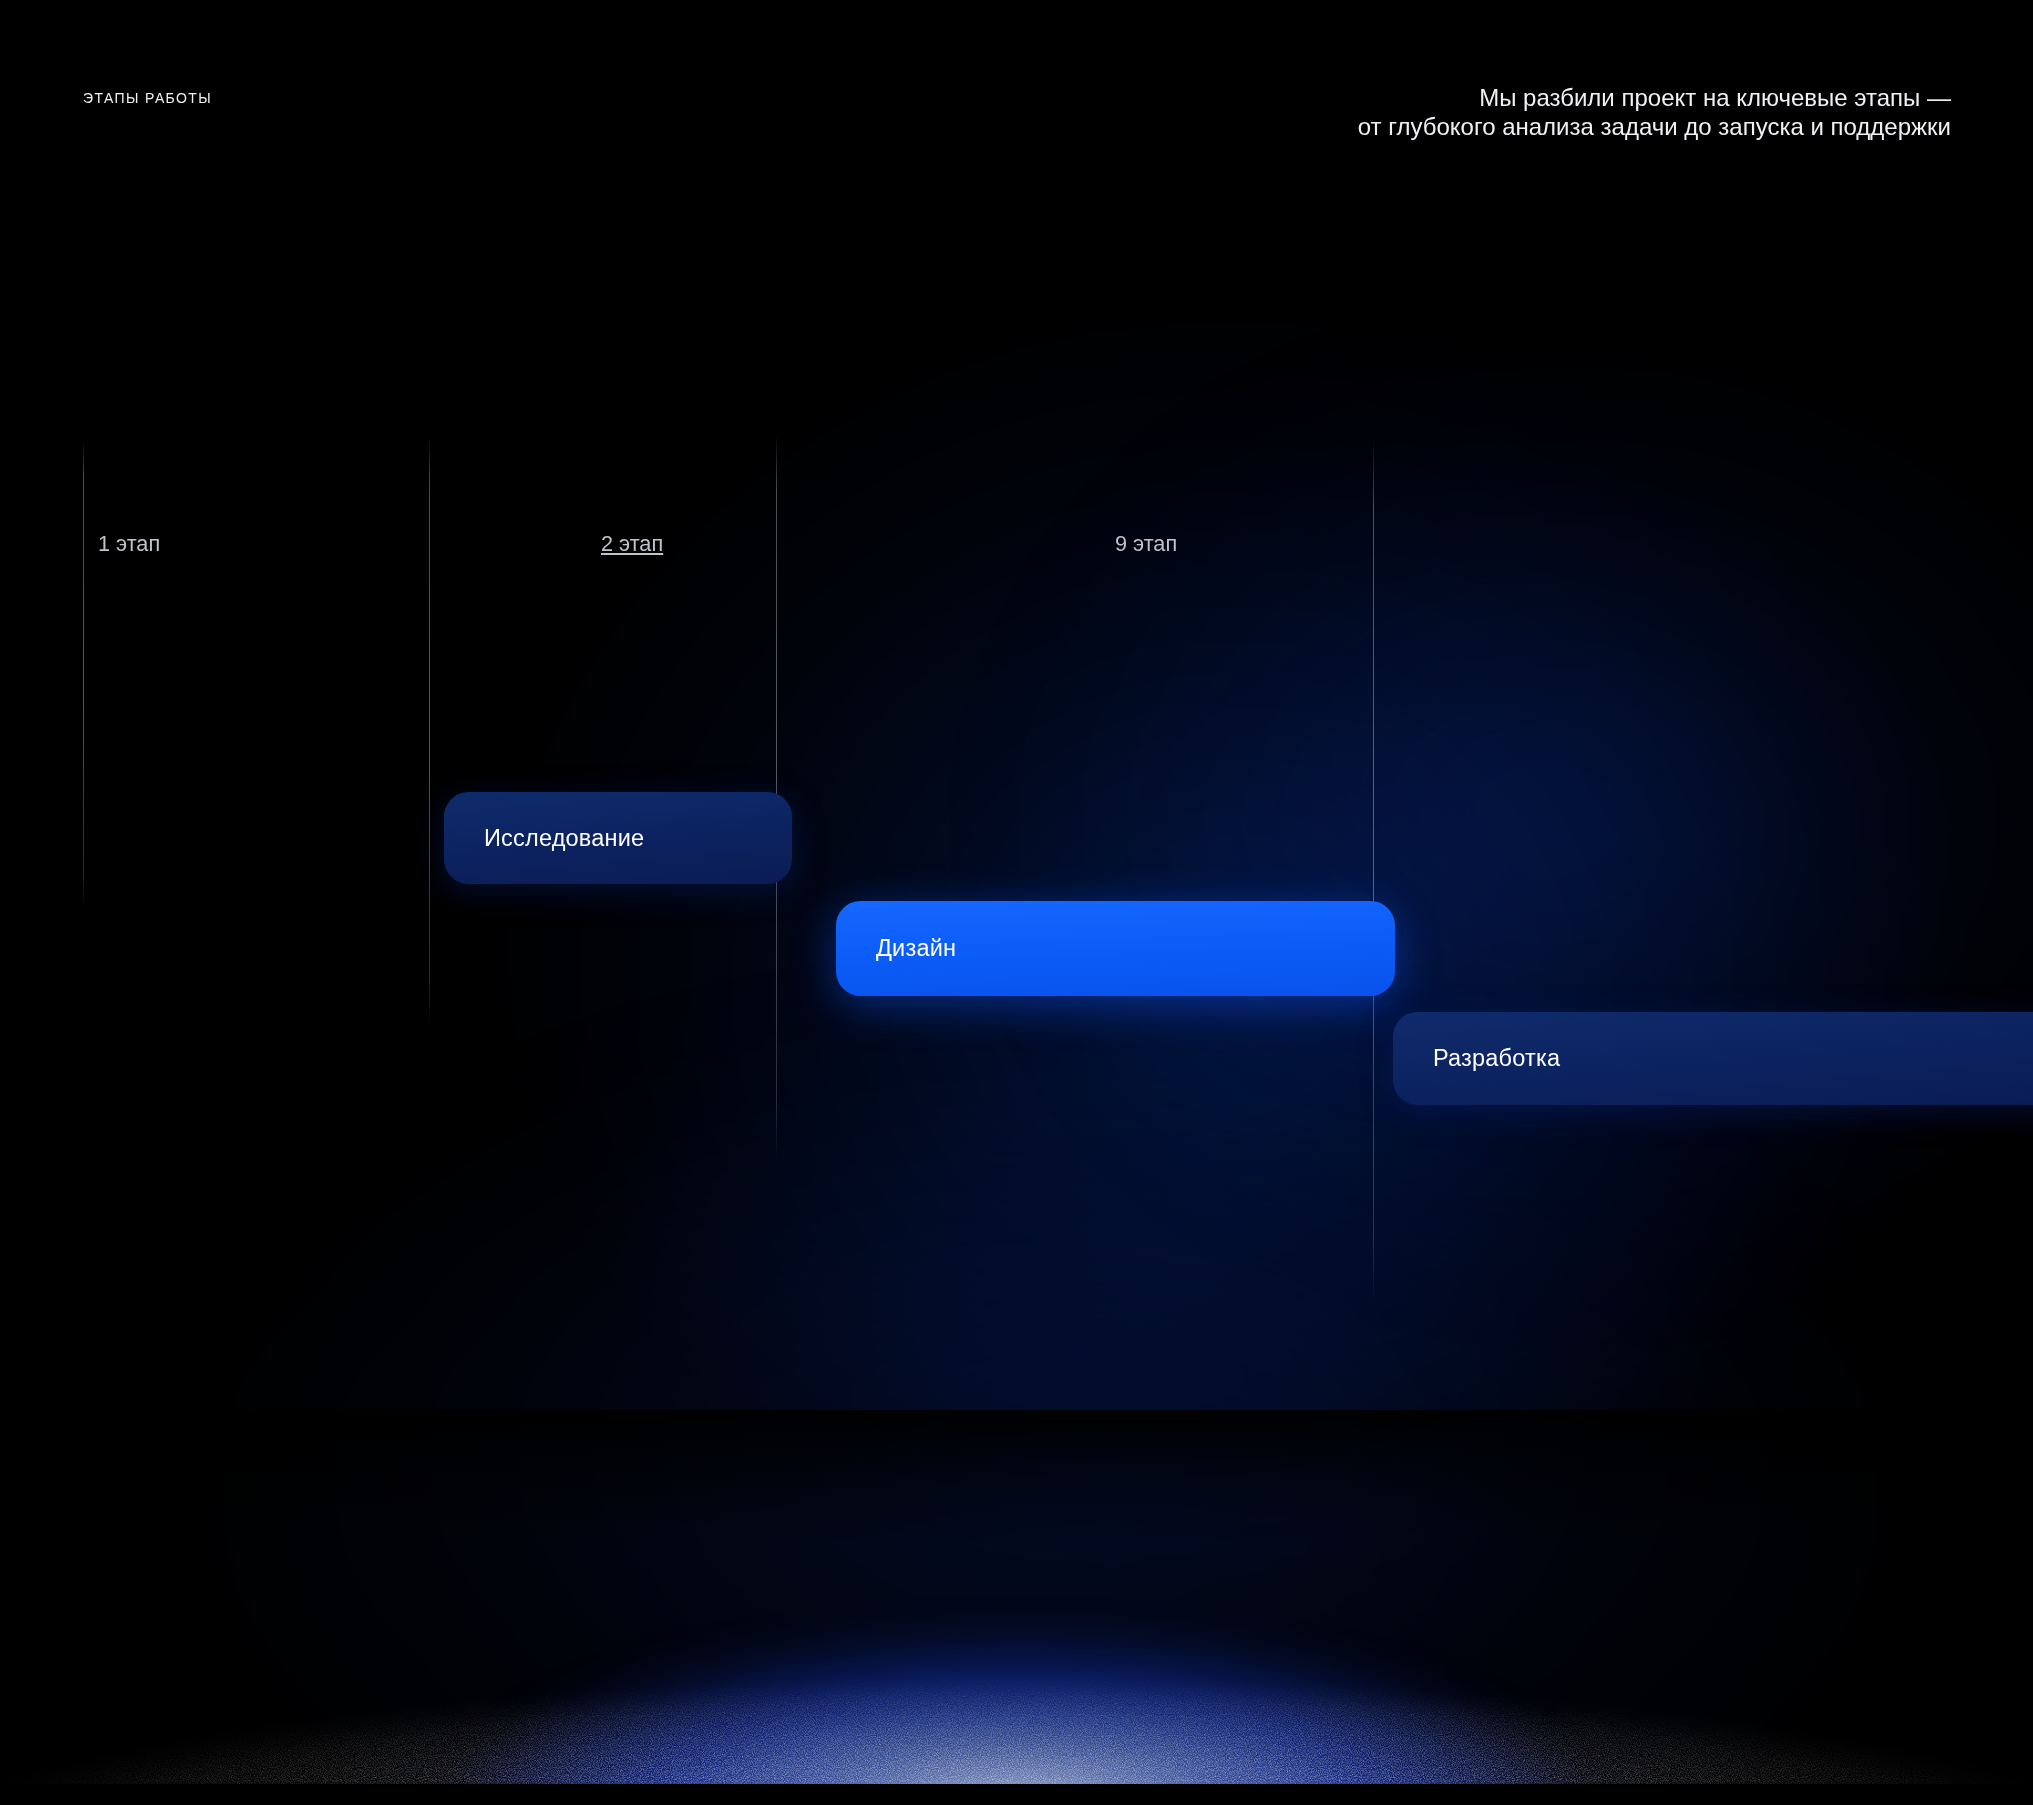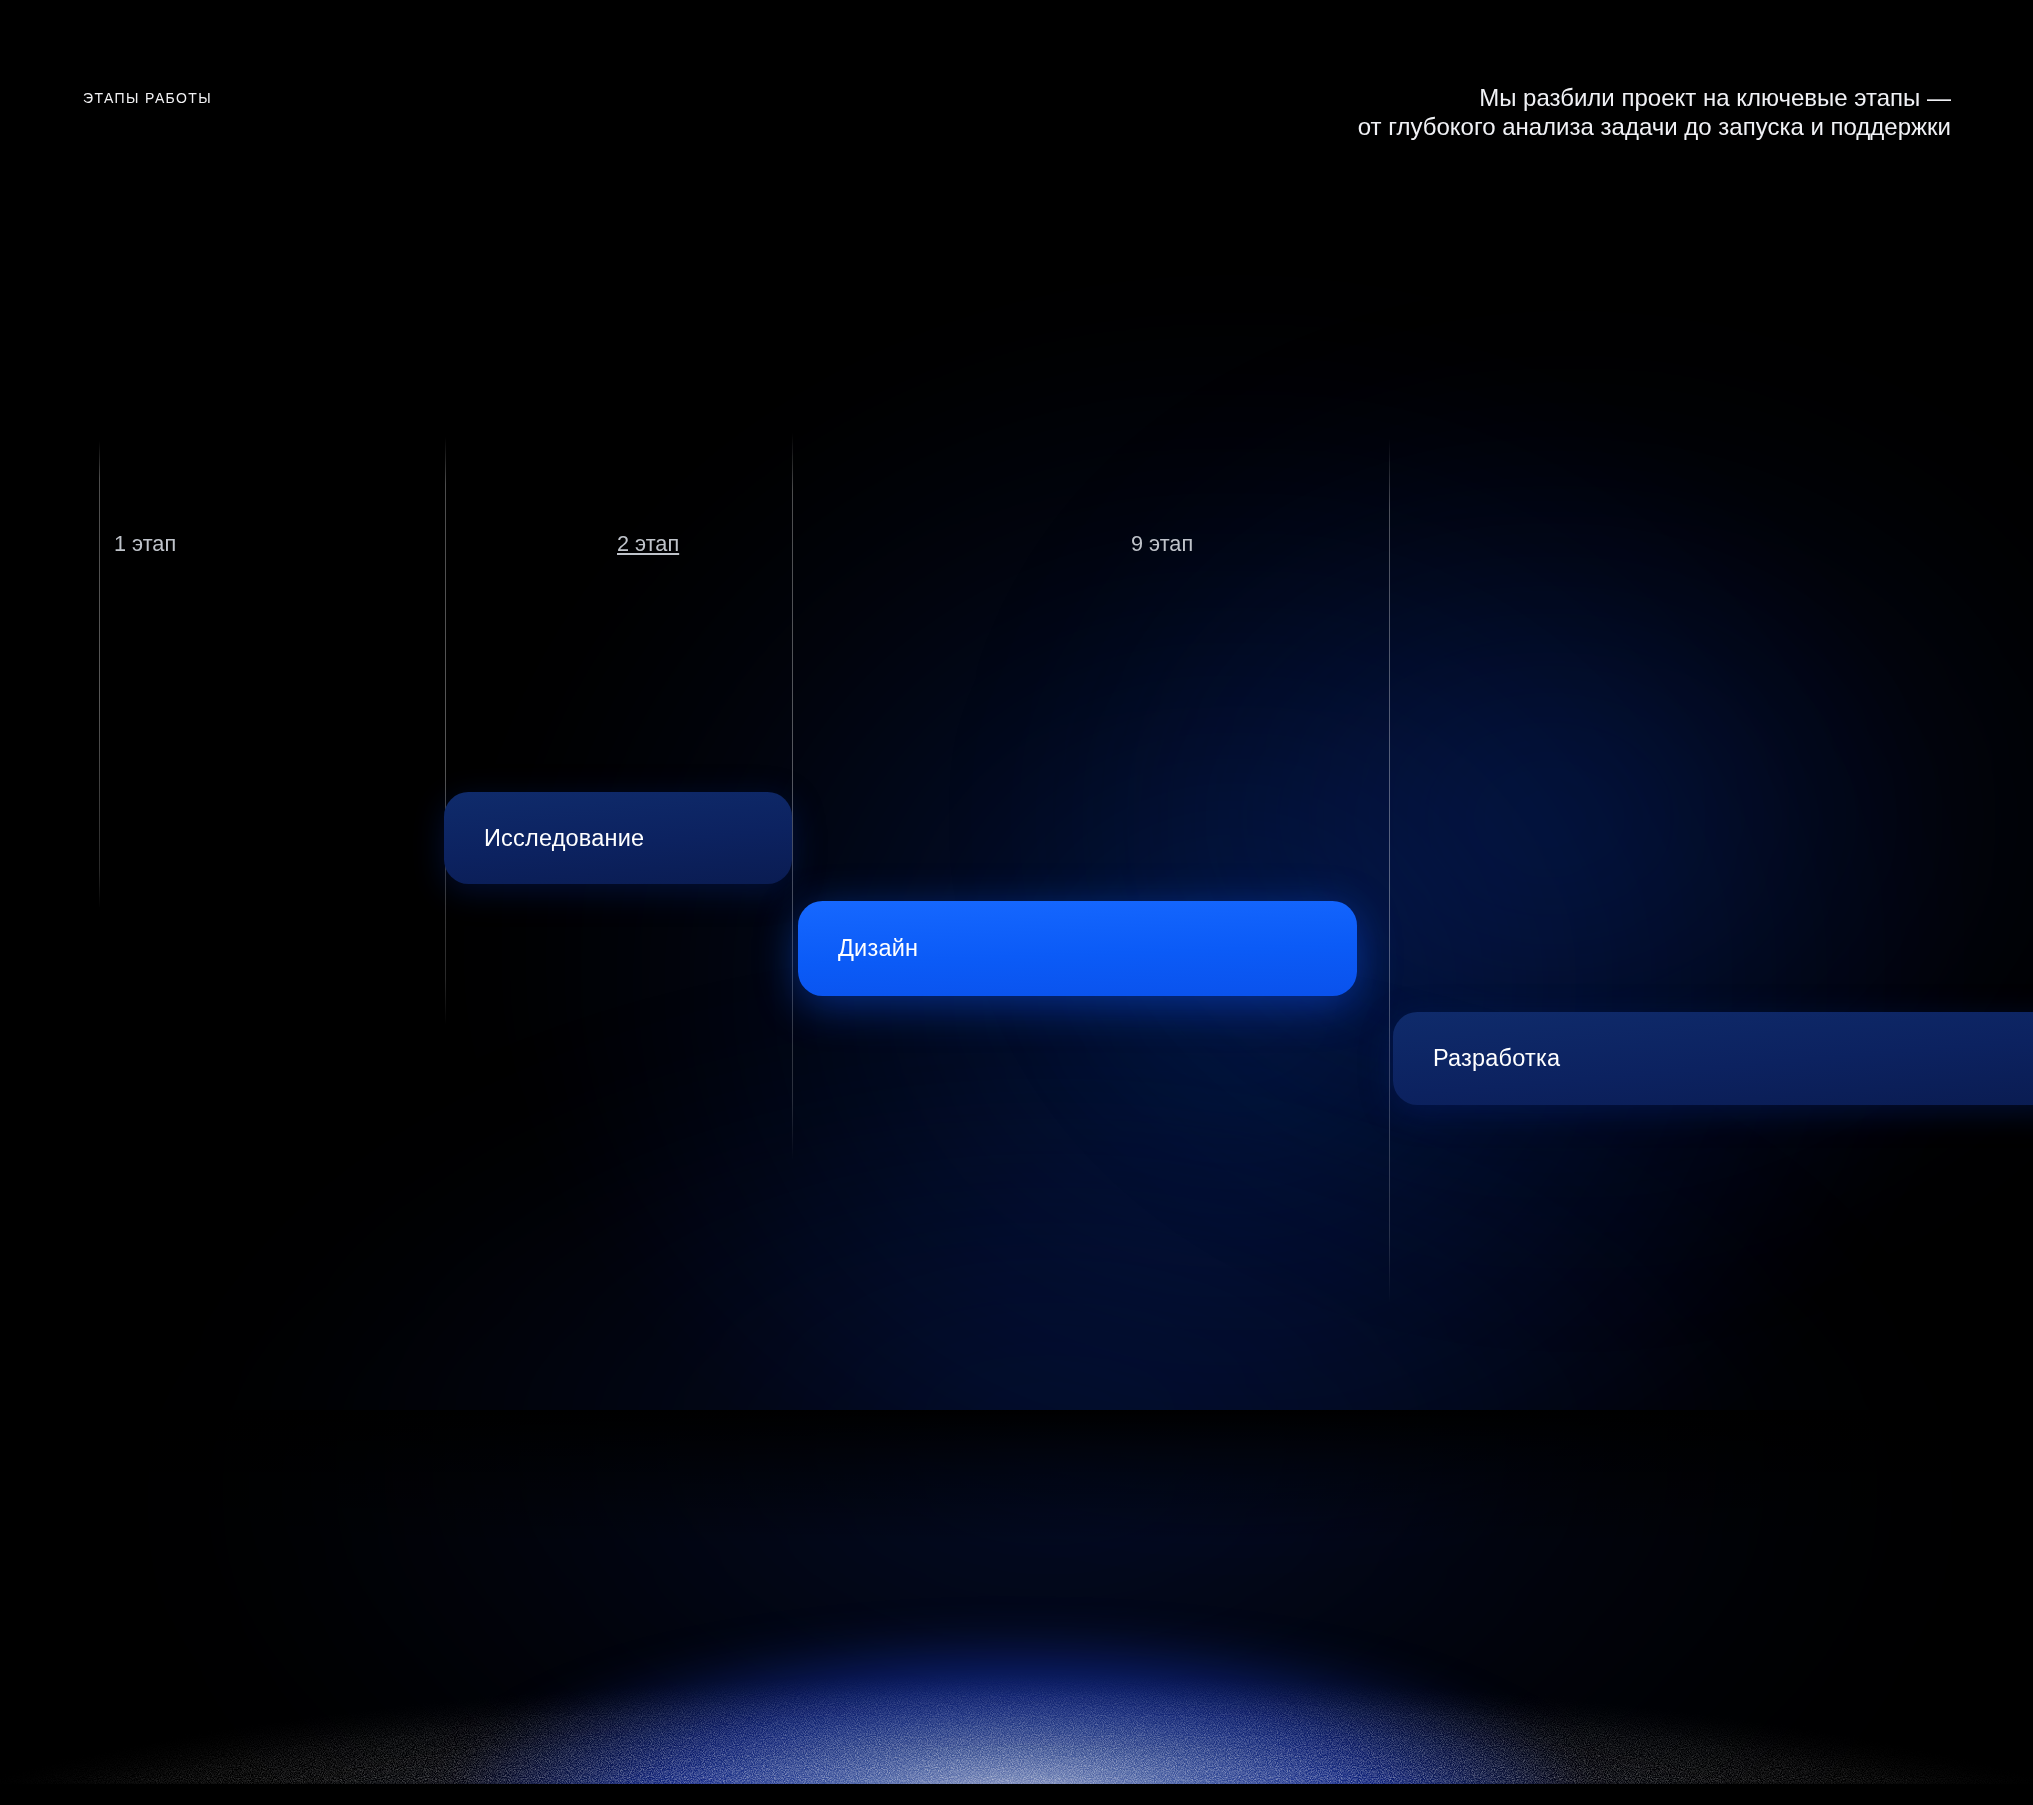--- a/index.html
+++ b/index.html
@@ -95,21 +95,20 @@
     position: absolute;
     left: 0;
     top: 0;
     width: 2034px;
     height: 1805px;
     pointer-events: none;
   }
   .col {
     position: absolute;
     pointer-events: auto;
-    margin-left: 16px;
   }
   .col .rule {
     position: absolute;
     left: 0;
     top: 0;
     width: 0.9px;
     height: 100%;
     background: linear-gradient(to bottom,
                 rgba(255,255,255,0.00) 0%,
                 rgba(255,255,255,0.30) 8%,
@@ -253,21 +252,21 @@
   <div class="col" style="left:1373px; top:439px; width:578px; height:864px;">
     <div class="rule"></div>
     <div class="stage-label" style="top:98px;"></div>
   </div>
 
 
   <div class="pill dark" style="left:444px; top:792px; width:348px; height:92px;">
     <span>Исследование</span>
   </div>
 
-  <div class="pill bright" style="left:798px; top:901px; width:559px; height:95px;">
+  <div class="pill bright" style="left:836px; top:901px; width:559px; height:95px;">
     <span>Дизайн</span>
   </div>
 
   <div class="pill dark" style="left:1393px; top:1012px; width:676px; height:93px;">
     <span>Разработка</span>
   </div>
 
 </div>
 
 <div class="aurora-wrap">

